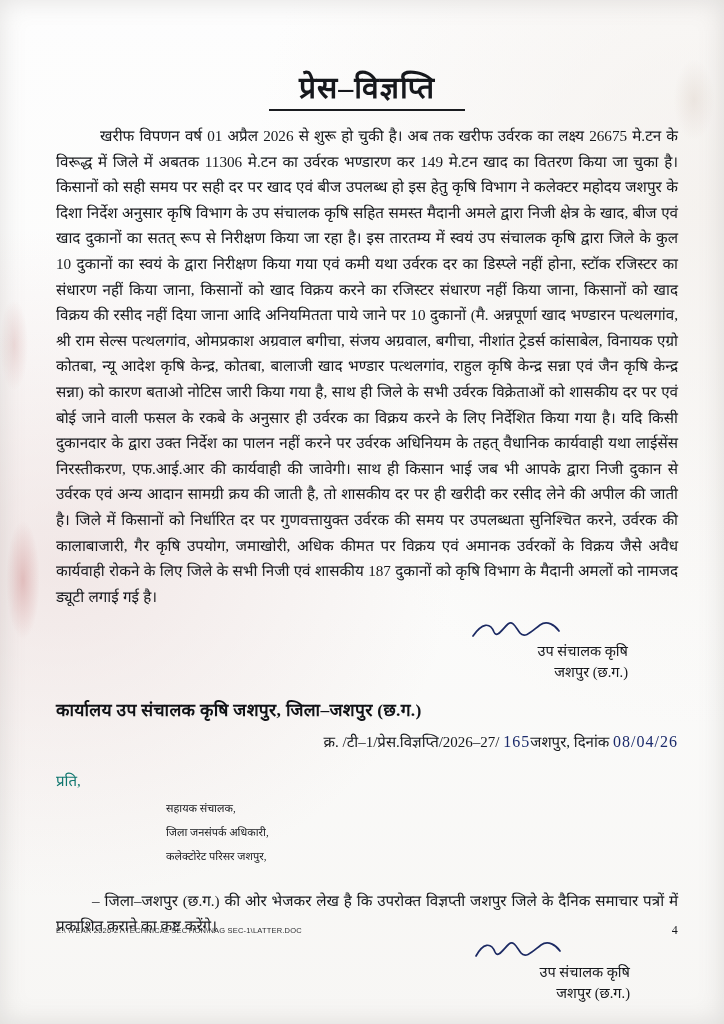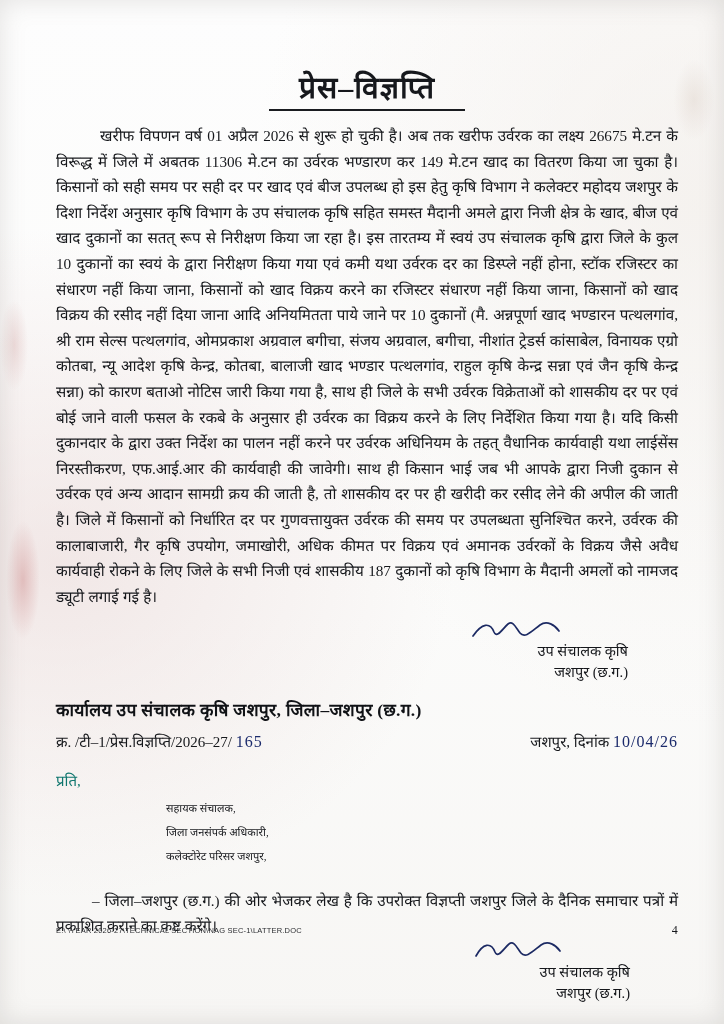--- a/index.html
+++ b/index.html
@@ -90,21 +90,21 @@
     margin-top: 14px;
     font-family: "Liberation Serif", serif;
     font-weight: bold;
     font-size: 17.5px;
     color: #101216;
     letter-spacing: 0.3px;
   }
   .ref-row {
     margin-top: 10px;
     display: flex;
-    justify-content: space-between;
+    justify-content: flex-end;
     align-items: baseline;
     font-family: "Liberation Serif", serif;
     font-size: 15px;
     color: #15171b;
   }
   .ref-left .handnum,
   .ref-right .handdate {
     font-family: "Liberation Serif", serif;
     color: #1b2a6b;
     font-size: 16px;
@@ -203,21 +203,21 @@
 
     <div class="office-line">कार्यालय उप संचालक कृषि जशपुर, जिला–जशपुर (छ.ग.)</div>
 
     <div class="ref-row">
       <div class="ref-left">
         <span>क्र. /टी–1/प्रेस.विज्ञप्ति/2026–27/</span>
         <span class="handnum">165</span>
       </div>
       <div class="ref-right">
         <span>जशपुर, दिनांक</span>
-        <span class="handdate">10/04/26</span>
+        <span class="handdate">08/04/26</span>
       </div>
     </div>
 
     <div class="prati">प्रति,</div>
 
     <div class="addressee">
       <div>सहायक संचालक,</div>
       <div>जिला जनसंपर्क अधिकारी,</div>
       <div>कलेक्टोरेट परिसर जशपुर,</div>
     </div>

